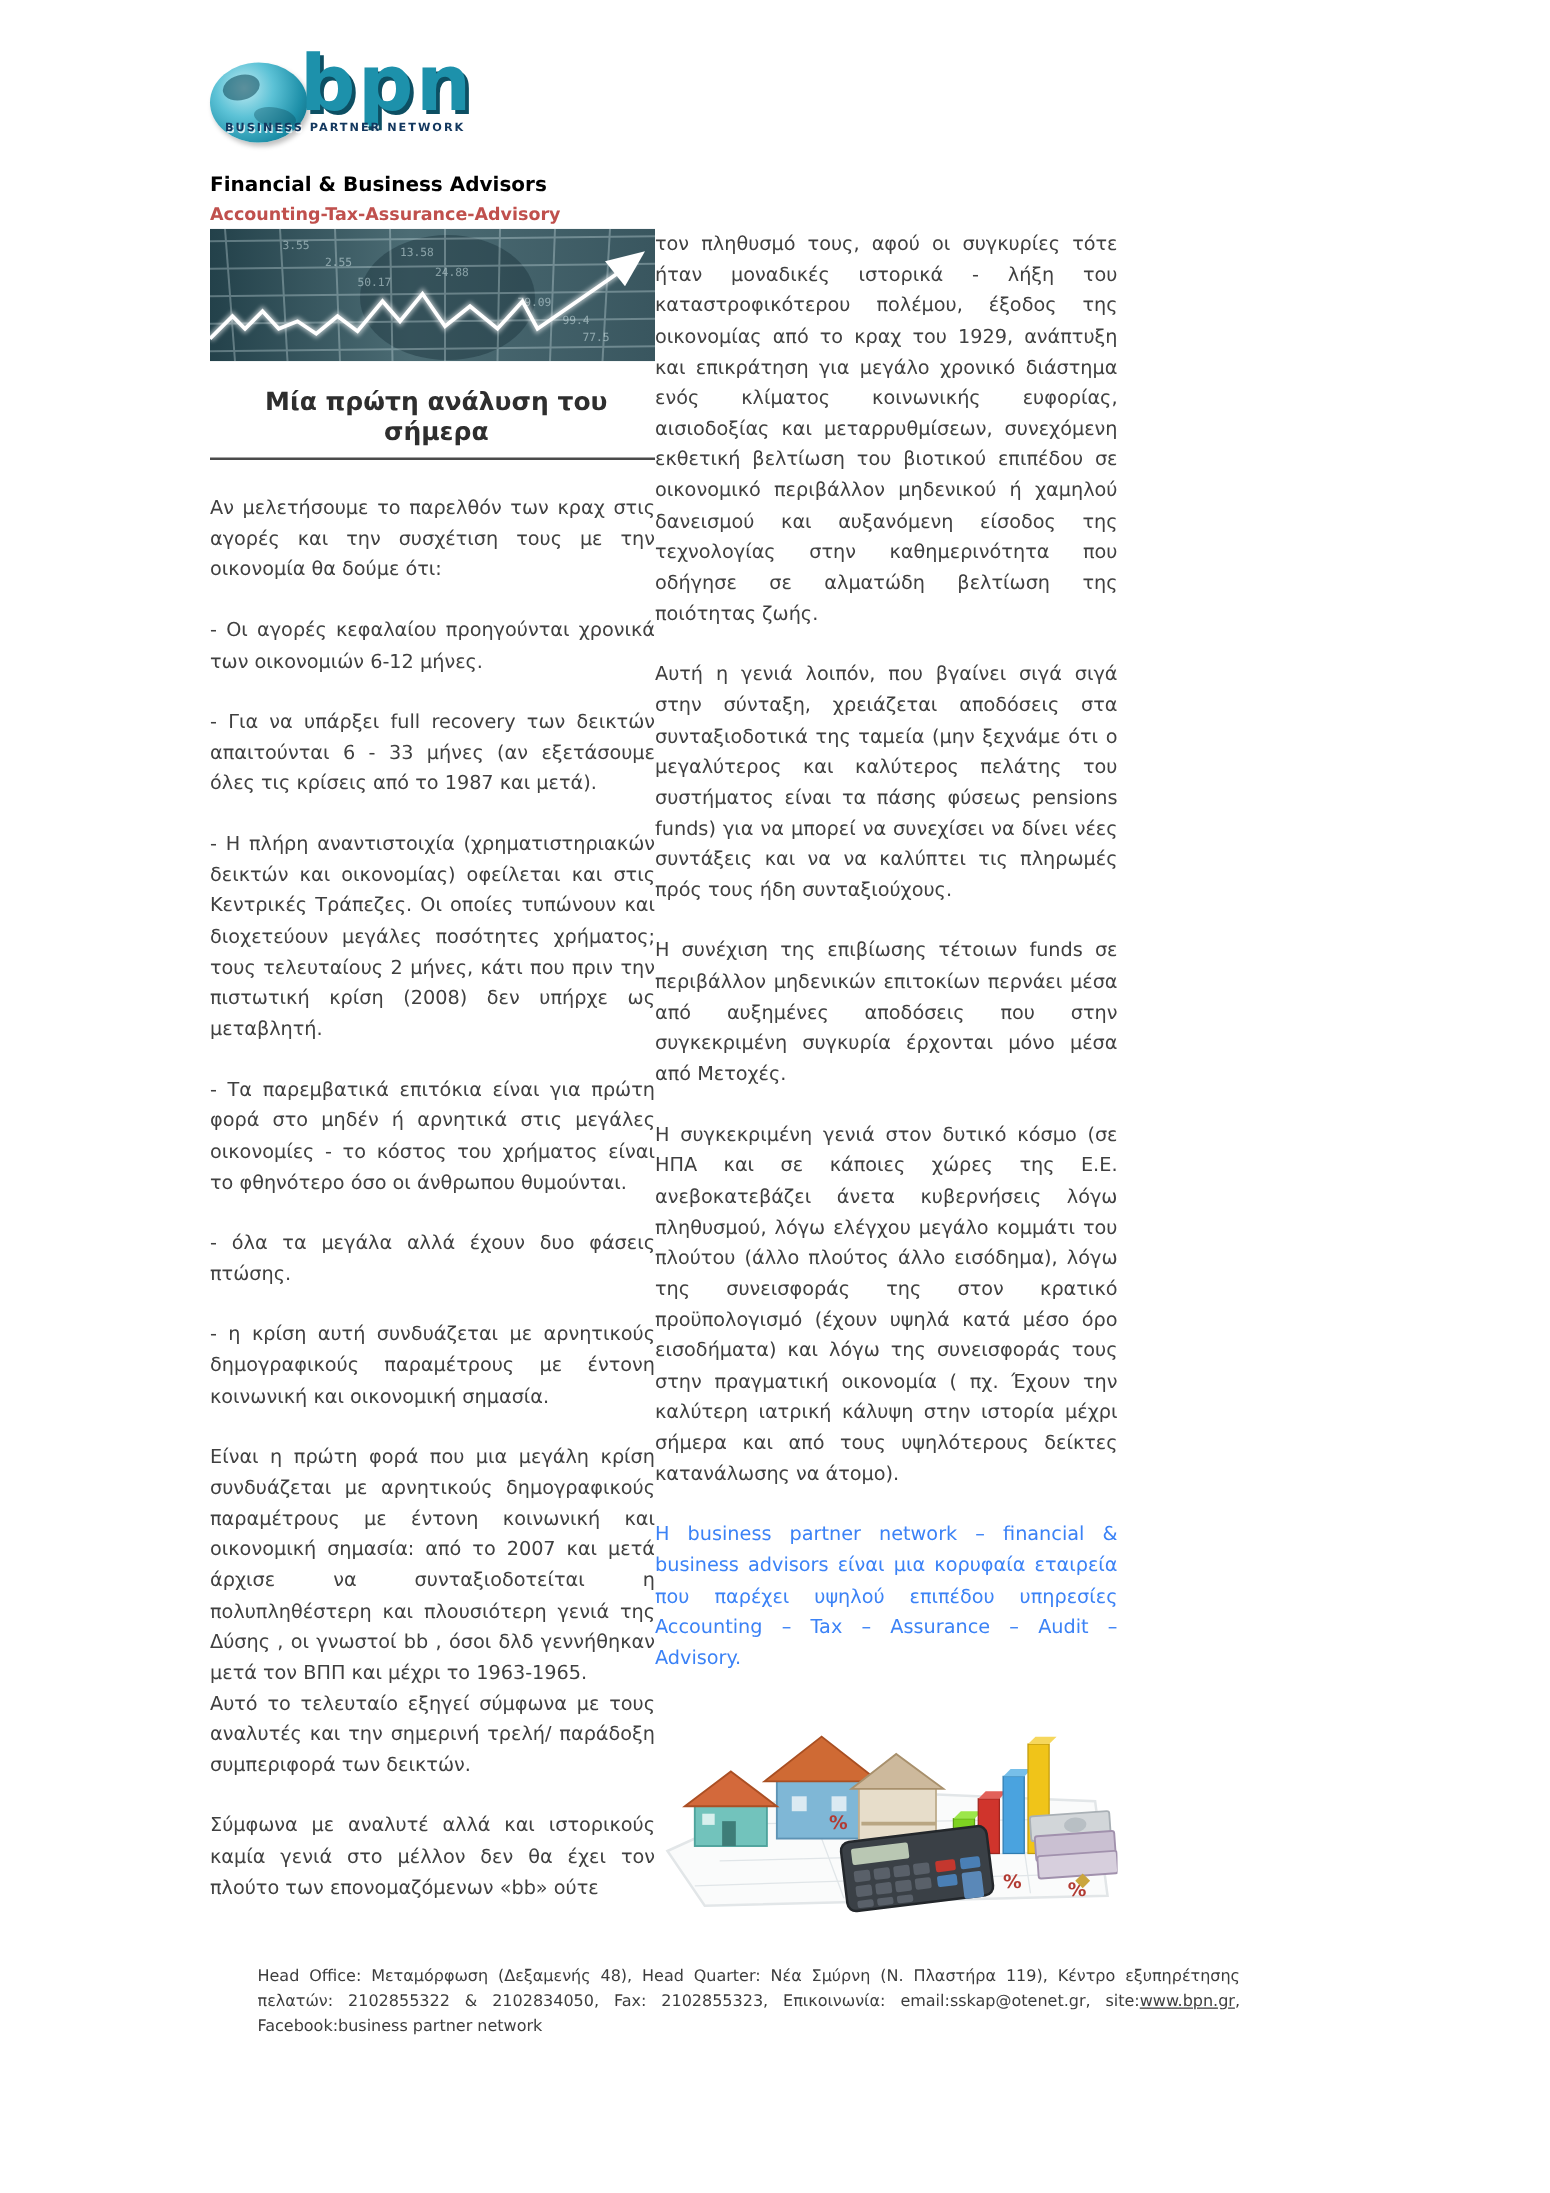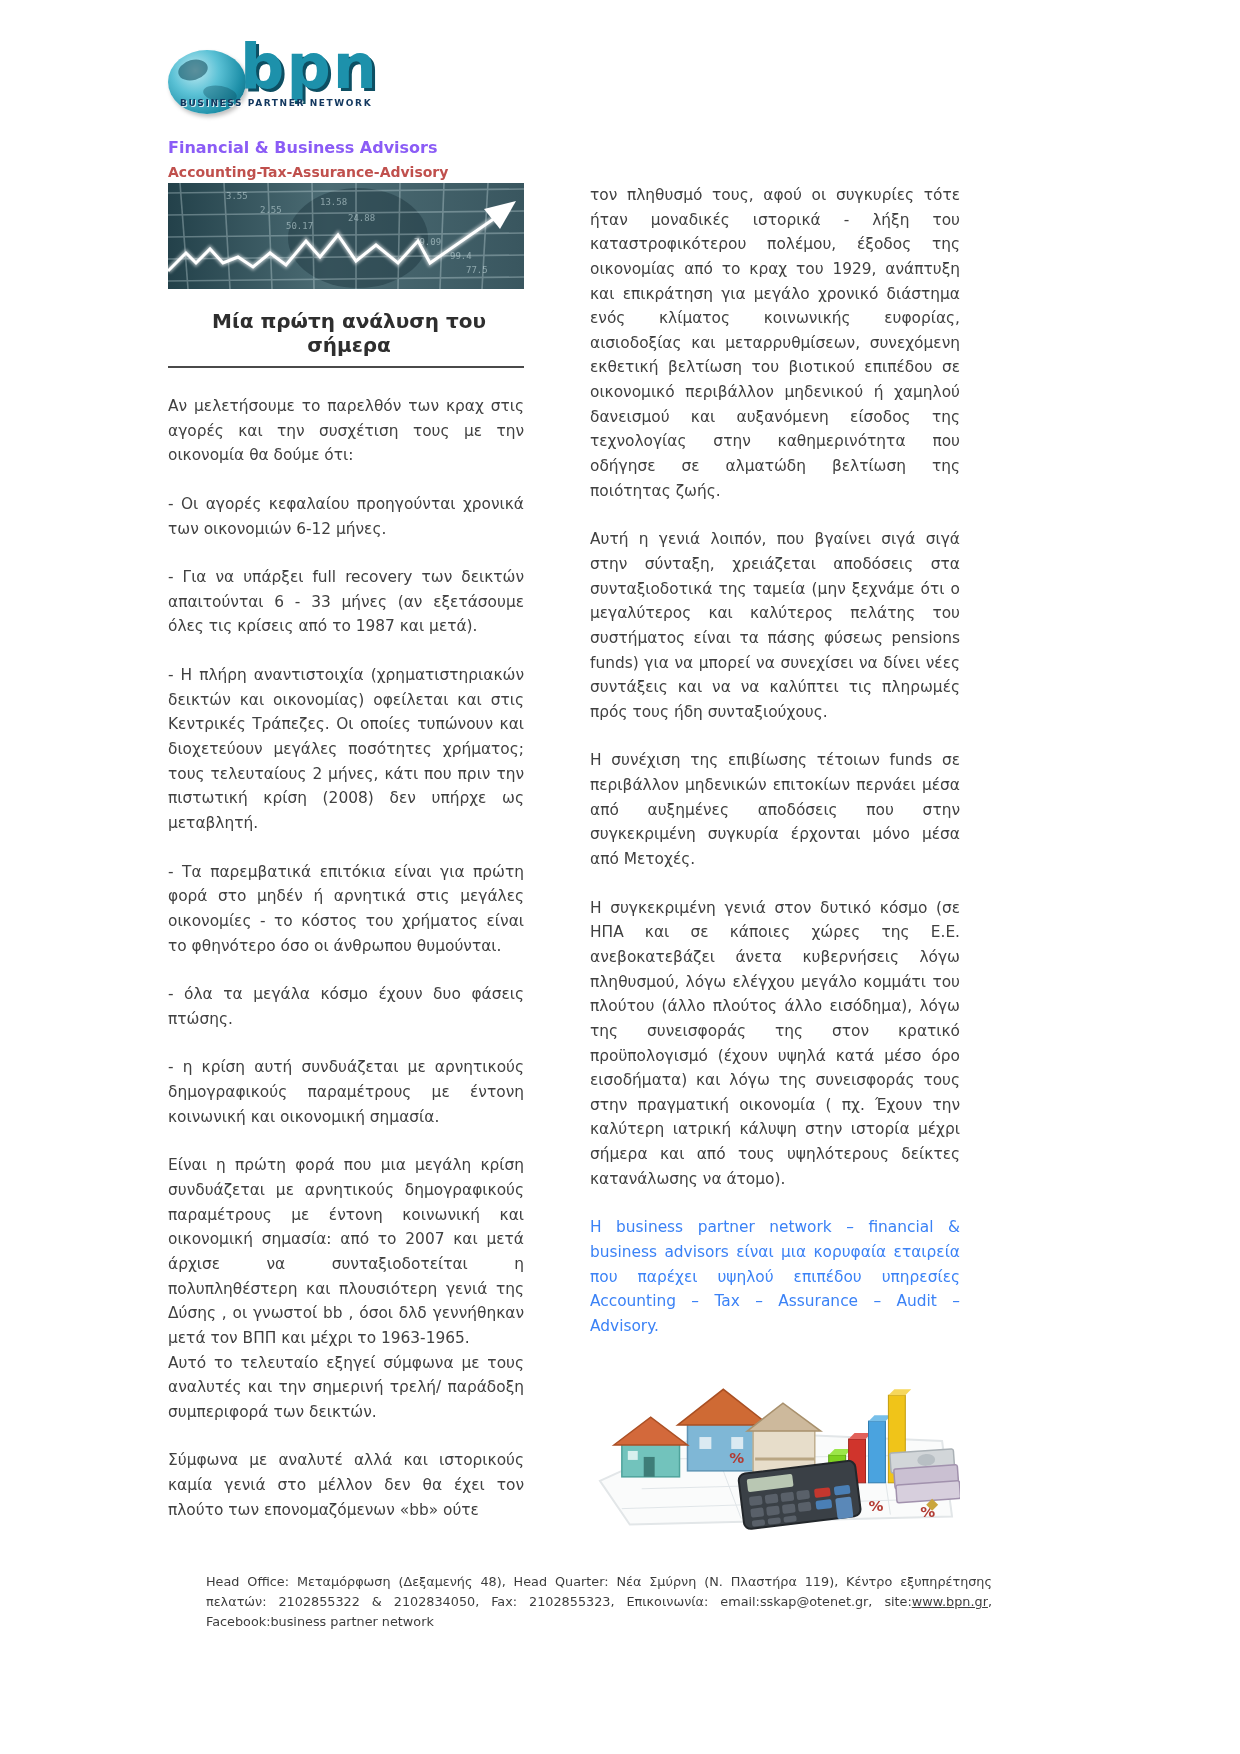--- a/index.html
+++ b/index.html
@@ -28,25 +28,25 @@
     position:absolute;left:72px;top:-10px;
     font-size:62px;font-weight:bold;letter-spacing:2px;line-height:1;
     color:#1d91ab;text-shadow:3px 3px 0 #0d4f63;
   }
   .logo-subtitle{
     position:absolute;left:2px;top:52px;width:230px;
     font-size:9px;font-weight:bold;letter-spacing:1.6px;color:#12375e;
     text-shadow:1px 1px 0 rgba(255,255,255,.8);
     margin-left:10px;
   }
-  .tagline1{margin:14px 0 0 0;font-size:16px;font-weight:bold;color:#8b5cf6;}
+  .tagline1{margin:14px 0 0 0;font-size:16px;font-weight:bold;color:#000000;}
   .tagline2{margin:7px 0 0 0;font-size:14px;font-weight:bold;color:#c0504d;}
 
   
-  .content{position:absolute;left:168px;top:183px;width:792px;display:flex;gap:66px;}
+  .content{position:absolute;left:168px;top:183px;width:792px;display:flex;}
   .col{display:block;}
   .col-left{width:356px;}
   .col-right{width:370px;}
   .body-par{
     font-size:15.4px;line-height:1.6;text-align:justify;color:#404040;
     margin:0 0 24px 0;
   }
   .article-title{
     margin:20px 0 0 0;padding:0 0 9px 6px;
     font-size:20px;font-weight:bold;color:#2e2e2e;
@@ -139,21 +139,21 @@
 
       <div class="title-wrap">
         <h1 class="article-title">Μία πρώτη ανάλυση του σήμερα</h1>
       </div>
 
       <p class="body-par">Αν μελετήσουμε το παρελθόν των κραχ στις αγορές και την συσχέτιση τους με την οικονομία θα δούμε ότι:</p>
       <p class="body-par">- Οι αγορές κεφαλαίου προηγούνται χρονικά των οικονομιών 6-12 μήνες.</p>
       <p class="body-par">- Για να υπάρξει full recovery των δεικτών απαιτούνται 6 - 33 μήνες (αν εξετάσουμε όλες τις κρίσεις από το 1987 και μετά).</p>
       <p class="body-par">- Η πλήρη αναντιστοιχία (χρηματιστηριακών δεικτών και οικονομίας) οφείλεται και στις Κεντρικές Τράπεζες. Οι οποίες τυπώνουν και διοχετεύουν μεγάλες ποσότητες χρήματος; τους τελευταίους 2 μήνες, κάτι που πριν την πιστωτική κρίση (2008) δεν υπήρχε ως μεταβλητή.</p>
       <p class="body-par">- Τα παρεμβατικά επιτόκια είναι για πρώτη φορά στο μηδέν ή αρνητικά στις μεγάλες οικονομίες - το κόστος του χρήματος είναι το φθηνότερο όσο οι άνθρωπου θυμούνται.</p>
-      <p class="body-par">- όλα τα μεγάλα κόσμο έχουν δυο φάσεις πτώσης.</p>
+      <p class="body-par">- όλα τα μεγάλα αλλά έχουν δυο φάσεις πτώσης.</p>
       <p class="body-par">- η κρίση αυτή συνδυάζεται με αρνητικούς δημογραφικούς παραμέτρους με έντονη κοινωνική και οικονομική σημασία.</p>
       <p class="body-par" style="margin-bottom:0;">Είναι η πρώτη φορά που μια μεγάλη κρίση συνδυάζεται με αρνητικούς δημογραφικούς παραμέτρους με έντονη κοινωνική και οικονομική σημασία: από το 2007 και μετά άρχισε να συνταξιοδοτείται η πολυπληθέστερη και πλουσιότερη γενιά της Δύσης , οι γνωστοί bb , όσοι δλδ γεννήθηκαν μετά τον ΒΠΠ και μέχρι το 1963-1965.</p>
       <p class="body-par">Αυτό το τελευταίο εξηγεί σύμφωνα με τους αναλυτές και την σημερινή τρελή/ παράδοξη συμπεριφορά των δεικτών.</p>
       <p class="body-par">Σύμφωνα με αναλυτέ αλλά και ιστορικούς καμία γενιά στο μέλλον δεν θα έχει τον πλούτο των επονομαζόμενων «bb» ούτε</p>
     </div>
 
     <div class="col col-right">
       <p class="body-par">τον πληθυσμό τους,  αφού οι συγκυρίες τότε ήταν μοναδικές ιστορικά - λήξη του καταστροφικότερου πολέμου, έξοδος της οικονομίας από το κραχ του 1929, ανάπτυξη και επικράτηση για μεγάλο χρονικό διάστημα ενός κλίματος κοινωνικής ευφορίας, αισιοδοξίας και μεταρρυθμίσεων, συνεχόμενη εκθετική βελτίωση του βιοτικού επιπέδου σε οικονομικό περιβάλλον μηδενικού ή χαμηλού δανεισμού και αυξανόμενη είσοδος της τεχνολογίας στην καθημερινότητα που οδήγησε σε αλματώδη βελτίωση της ποιότητας ζωής.</p>
       <p class="body-par">Αυτή η γενιά λοιπόν, που βγαίνει σιγά σιγά στην σύνταξη, χρειάζεται αποδόσεις στα συνταξιοδοτικά της ταμεία (μην ξεχνάμε ότι ο μεγαλύτερος και καλύτερος πελάτης του συστήματος είναι τα πάσης φύσεως pensions funds) για να μπορεί να συνεχίσει να δίνει νέες συντάξεις και να να καλύπτει τις πληρωμές πρός τους ήδη συνταξιούχους.</p>
       <p class="body-par">Η συνέχιση της επιβίωσης τέτοιων funds σε περιβάλλον μηδενικών επιτοκίων περνάει μέσα από αυξημένες αποδόσεις που στην συγκεκριμένη συγκυρία έρχονται μόνο μέσα από Μετοχές.</p>

